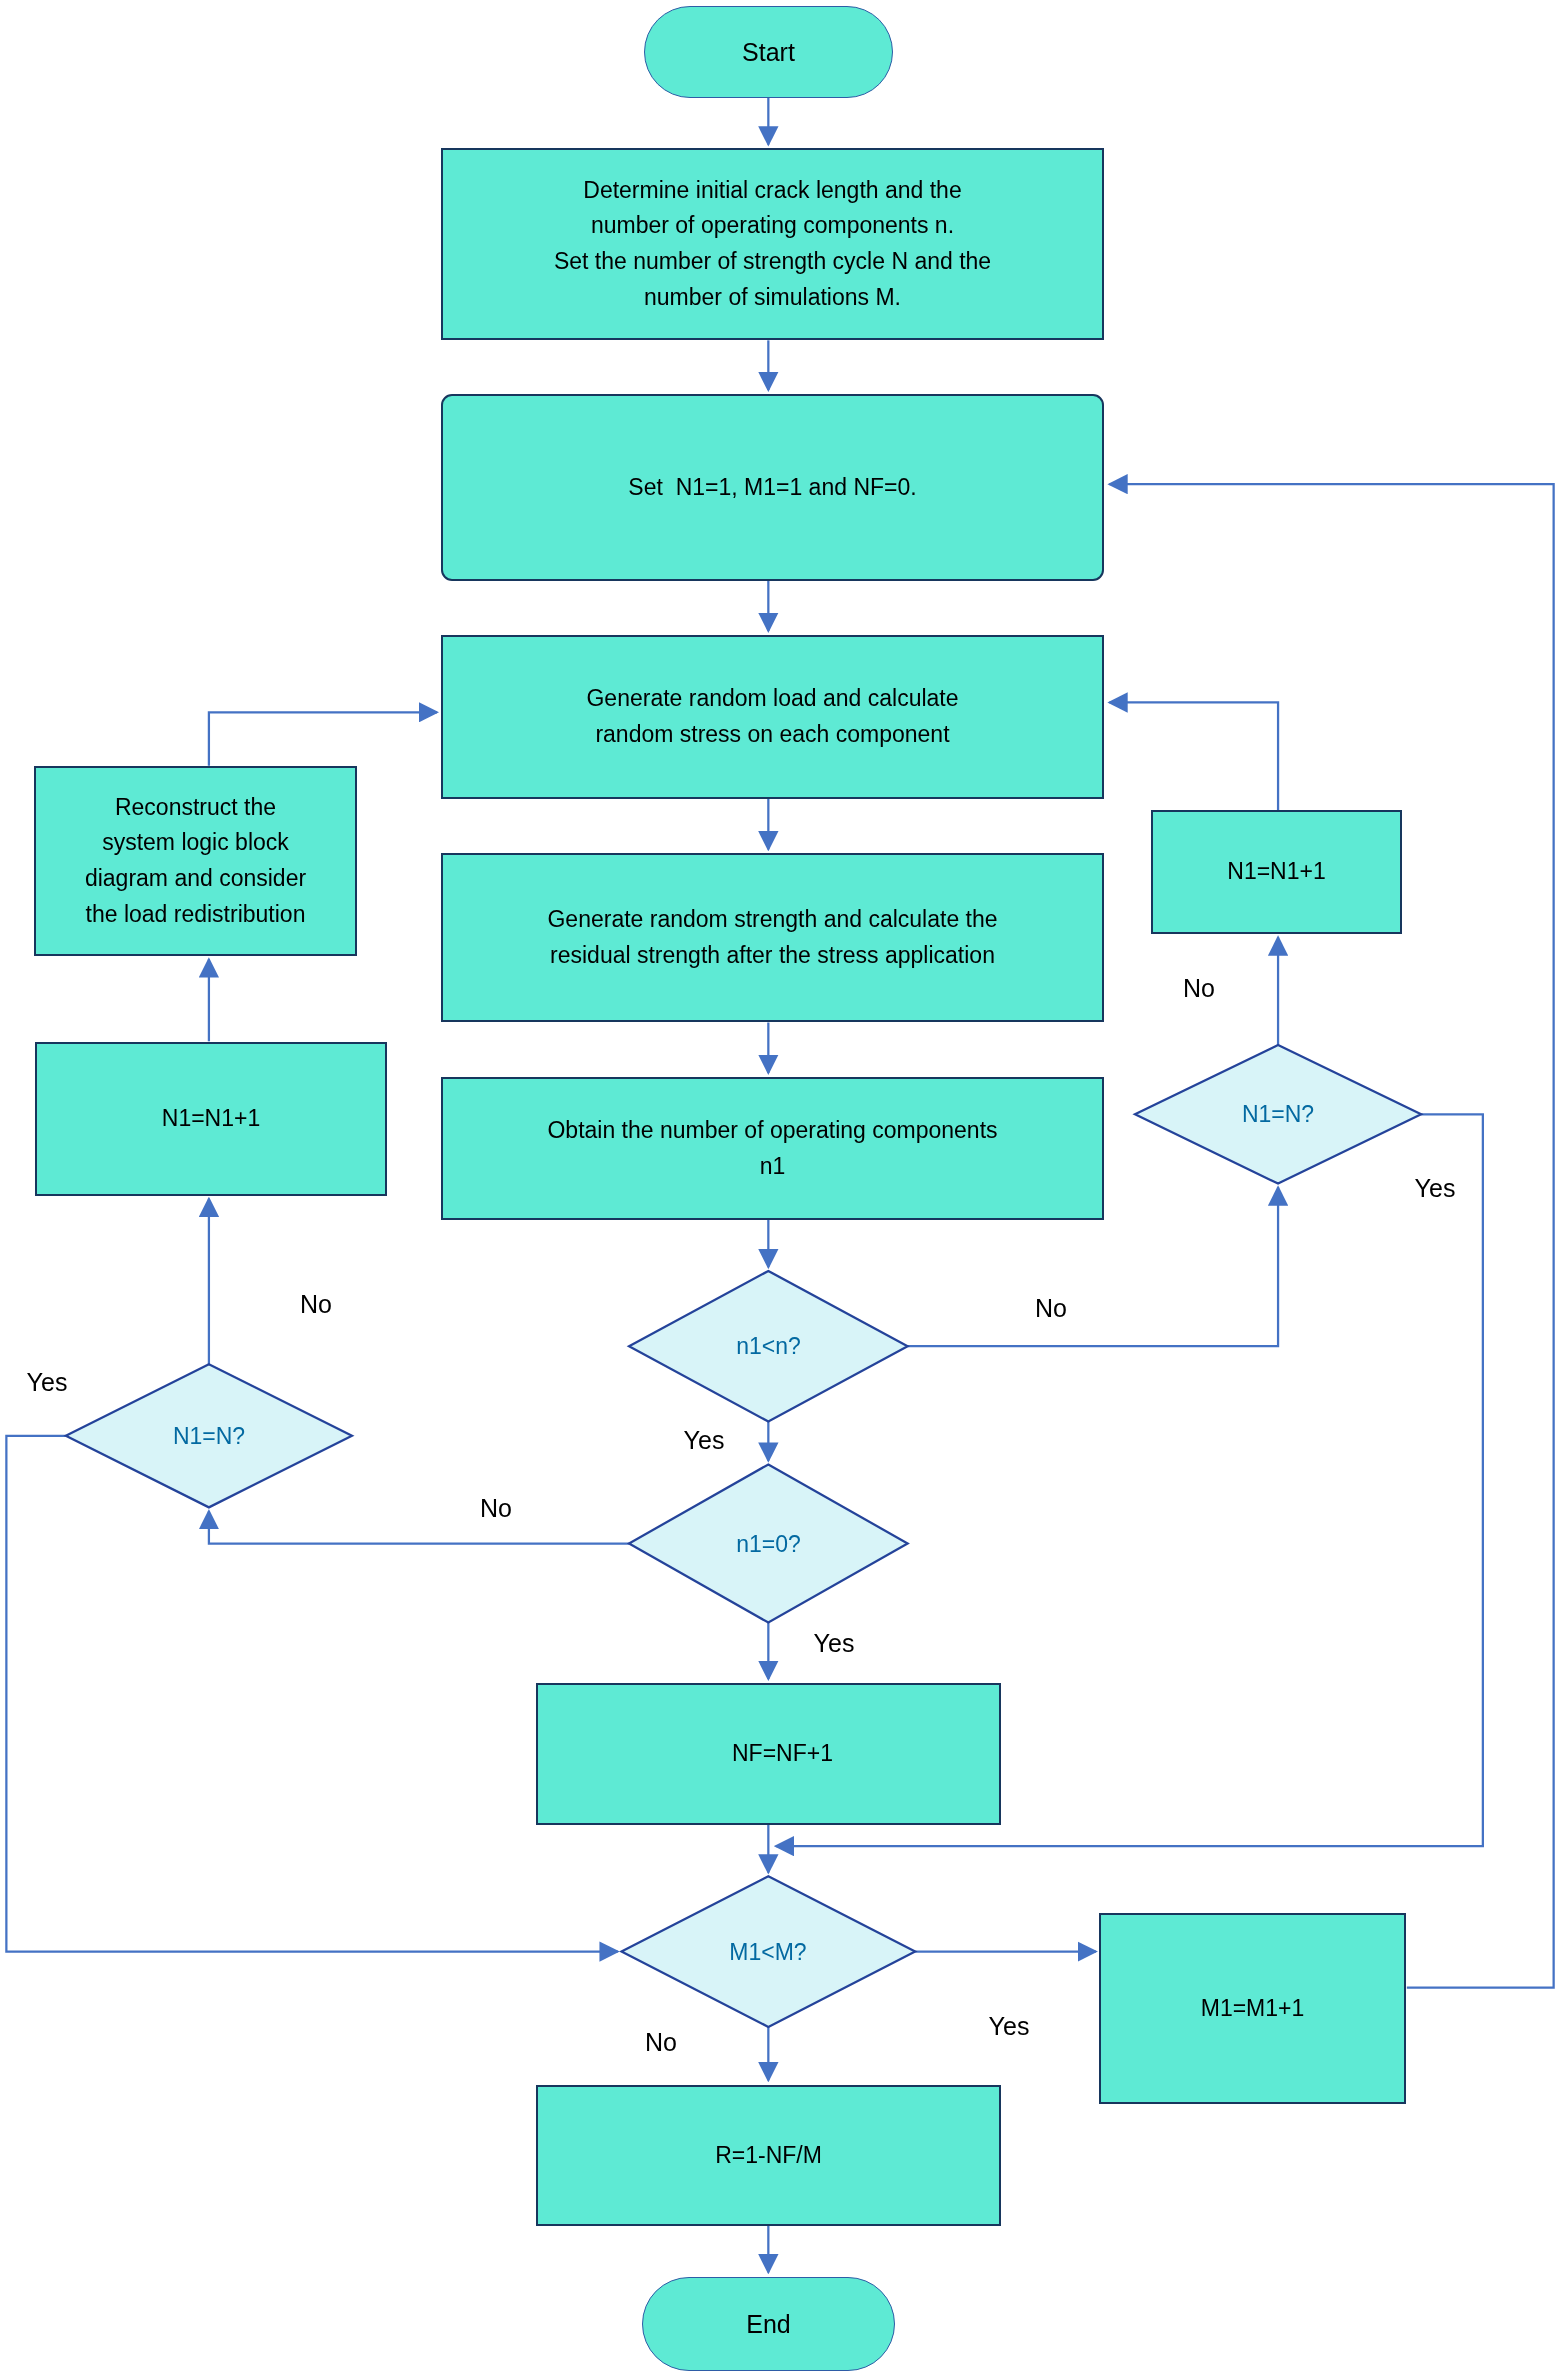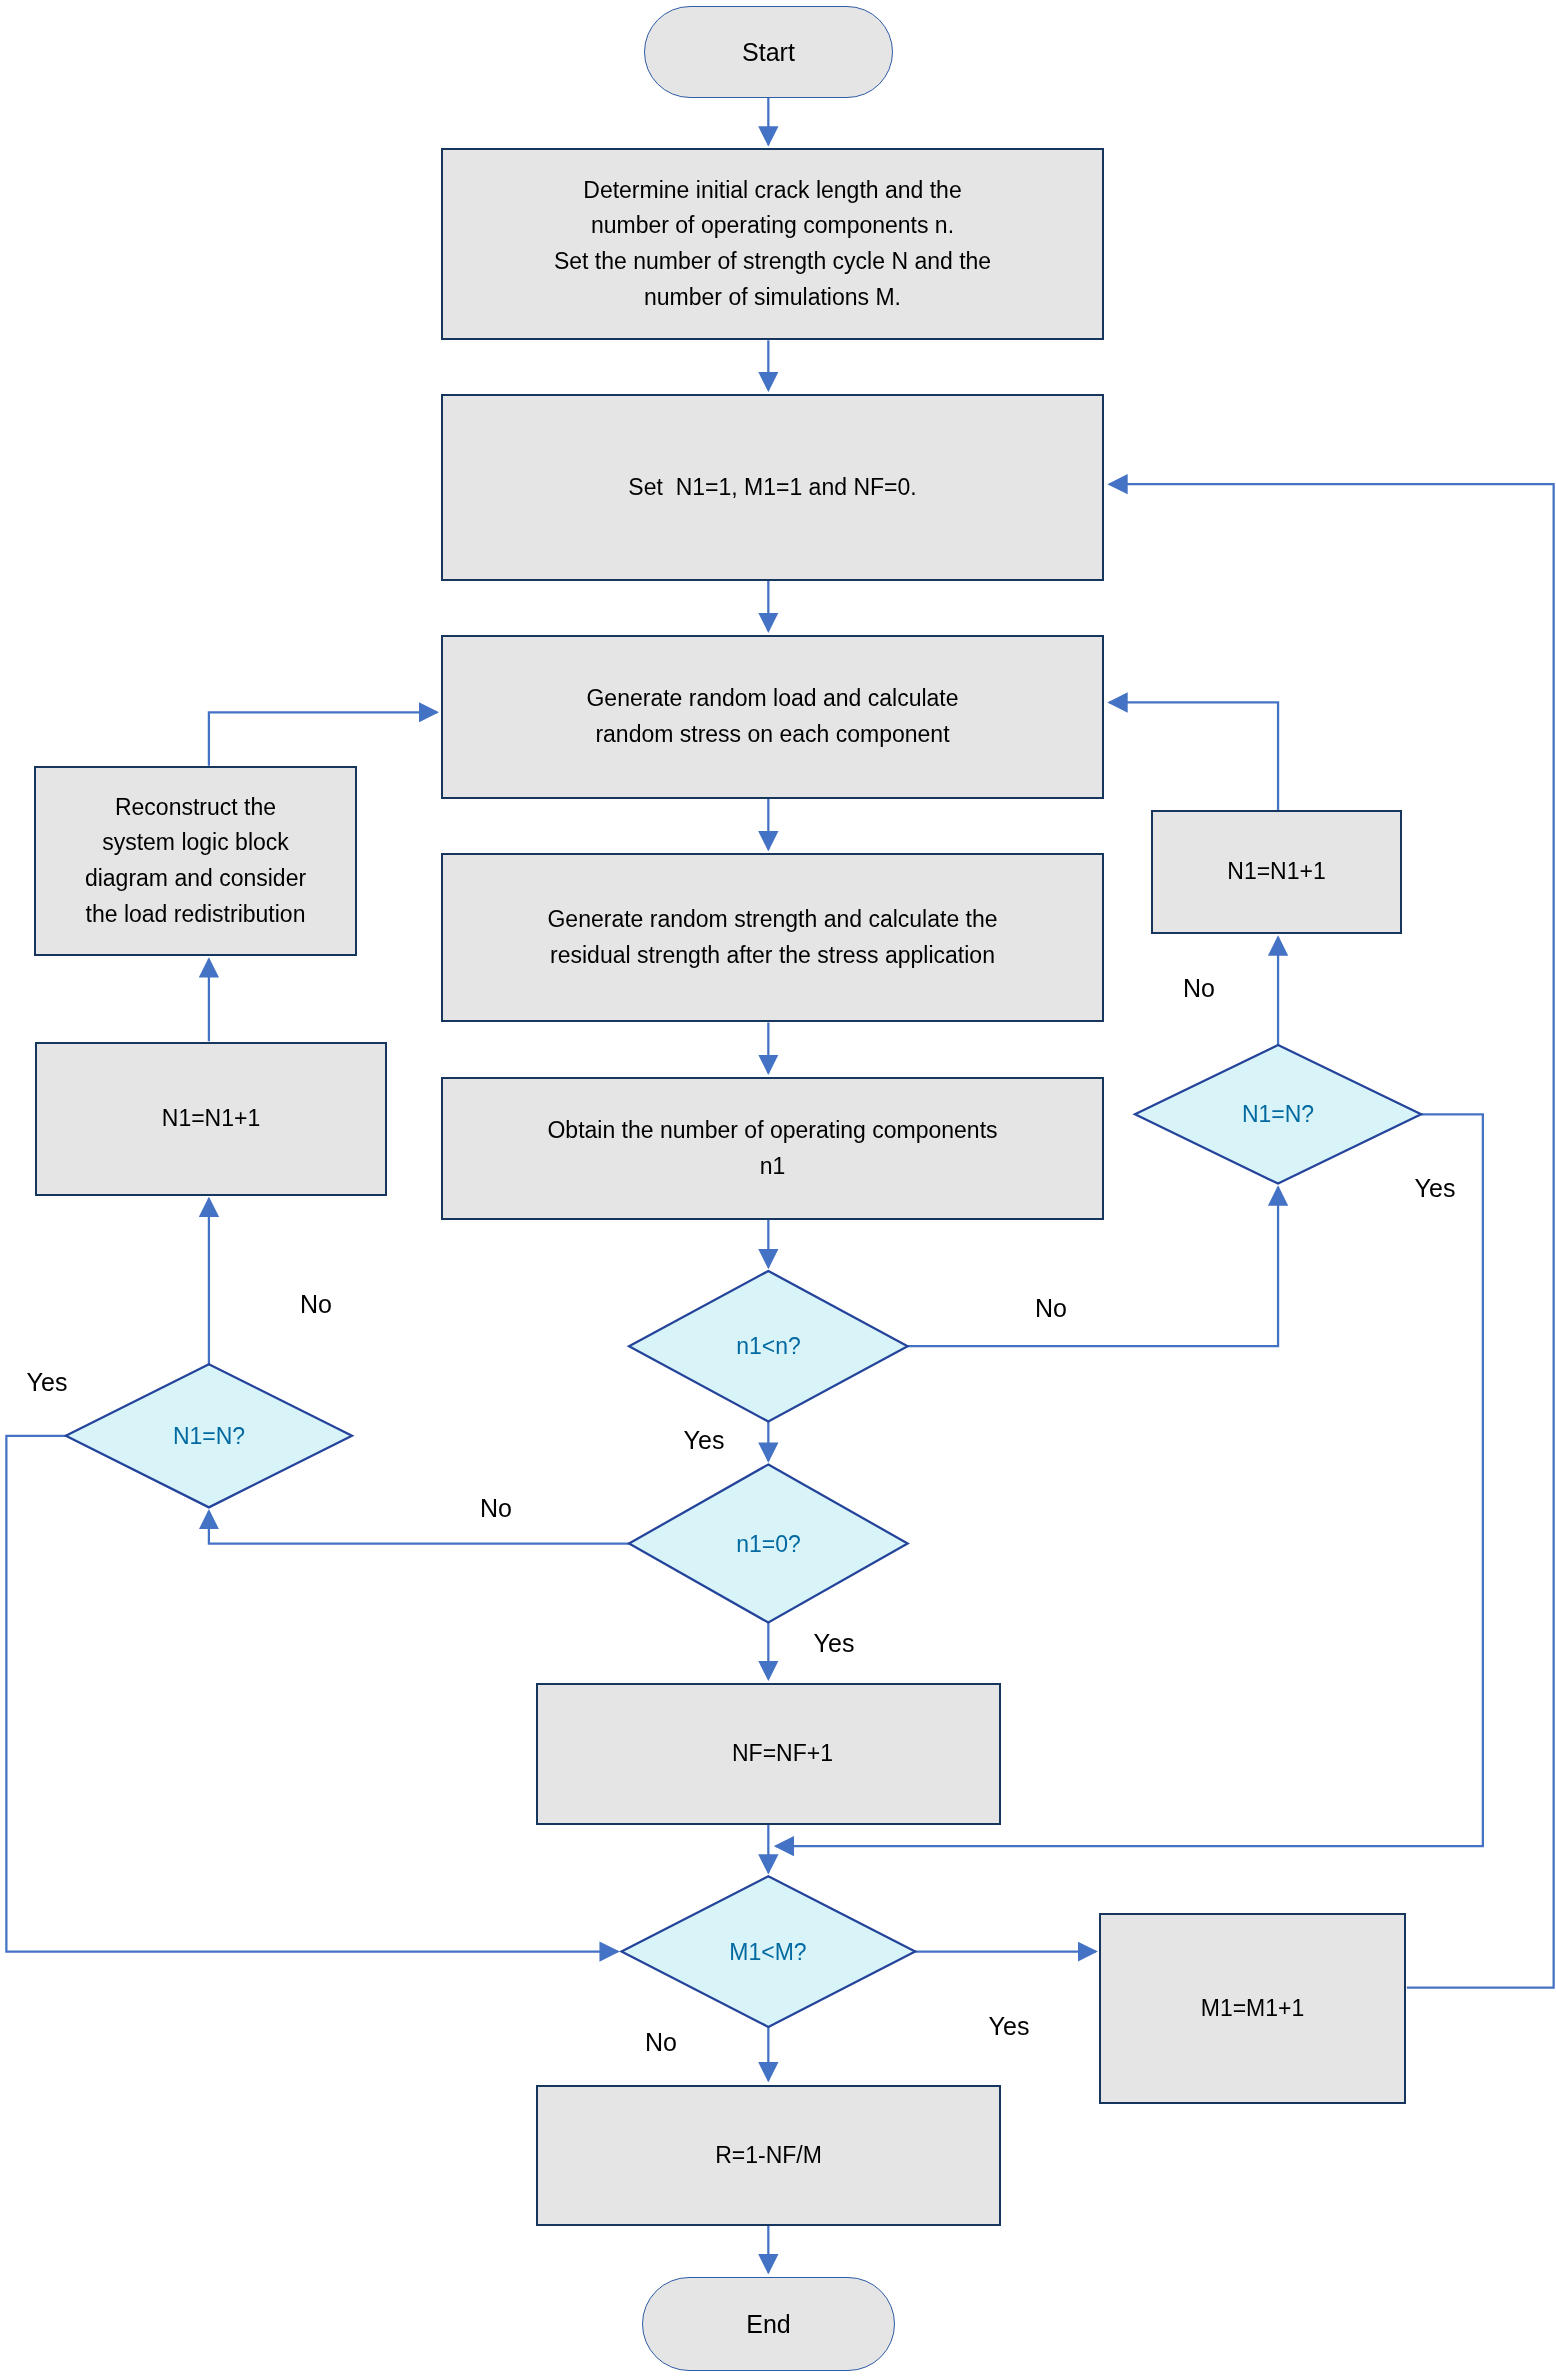--- a/index.html
+++ b/index.html
@@ -3,21 +3,21 @@
 <meta charset="utf-8">
 <style>
   html,body { margin:0; padding:0; background:#ffffff; }
   #canvas {
     position:relative; width:1557px; height:2377px; background:#ffffff;
     font-family:"Liberation Sans", sans-serif; color:#000;
   }
   #connectors { position:absolute; left:0; top:0; width:1557px; height:2377px; }
   .node {
     position:absolute; box-sizing:border-box;
-    background:#e5e5e5; border:2.3px solid #17365D;
+    background:#5eead4; border:2.3px solid #17365D;
     display:flex; align-items:center; justify-content:center;
     text-align:center; white-space:pre-wrap;
     font-size:23px; line-height:1.55; color:#000;
   }
   .stadium { border-radius:54px; border:1.9px solid #2E5CA6; font-size:25px; }
   .dlabel {
     position:absolute; box-sizing:border-box;
     display:flex; align-items:center; justify-content:center;
     text-align:center; font-size:23px; color:#0369a1; pointer-events:none;
   }
@@ -74,21 +74,21 @@
     <span>Start</span>
   </div>
 
   <div class="node" style="left:441px; top:148px; width:663px; height:192px;">
     <span>Determine initial crack length and the
 number of operating components n.
 Set the number of strength cycle N and the
 number of simulations M.</span>
   </div>
 
-  <div class="node" style="left:441px; top:394px; width:663px; height:187px;">
+  <div class="node" style="left:441px; top:394px; width:663px; height:187px;border-radius:11px;">
     <span>Set  N1=1, M1=1 and NF=0.</span>
   </div>
 
   <div class="node" style="left:441px; top:635px; width:663px; height:164px;">
     <span>Generate random load and calculate
 random stress on each component</span>
   </div>
 
   <div class="node" style="left:441px; top:853px; width:663px; height:169px;">
     <span>Generate random strength and calculate the

